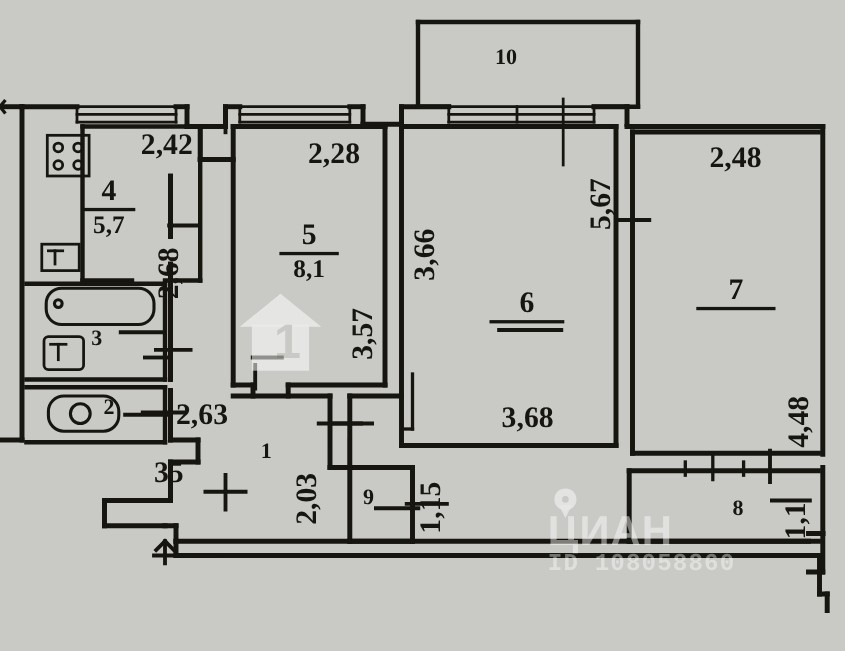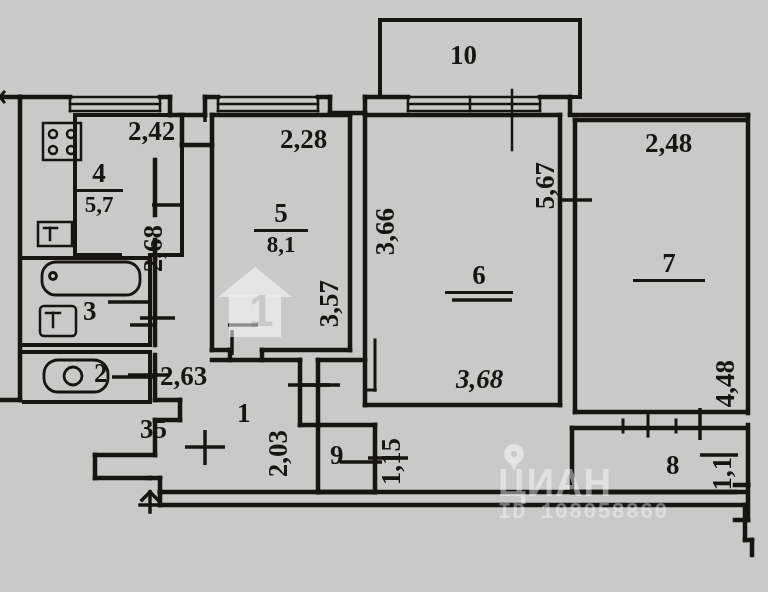--- a/index.html
+++ b/index.html
@@ -20,21 +20,21 @@
     font-family:"Liberation Serif", serif;
     font-weight:700;
     white-space:nowrap;
     line-height:1;
     user-select:none;
   }
   .rot{
     transform-origin:50% 50%;
   }
   .rot90{ transform:rotate(-90deg); }
-  .rm-num{ font-size:27px; }
+  .rm-num{ font-size:20px; }
   .dim{ font-size:27px; }
   .frac{
     position:absolute;
     text-align:center;
     color:#16150f;
     font-weight:700;
     line-height:1.02;
     user-select:none;
   }
   .frac .top{ font-size:27px; display:block; }
@@ -405,21 +405,21 @@
 
 <div class="lbl dim rot rot90" style="left:368px;top:448px;">1,15</div>
 
 <div class="lbl dim rot rot90" style="left:362px;top:218px;">3,66</div>
 
 <div class="frac" style="left:440px;top:262px;width:78px;">
   <span class="top">6</span>
   <span class="bar" style="width:68px;"></span>
 </div>
 
-<div class="lbl dim" style="left:456px;top:366px;font-style:italic;">3,68</div>
+<div class="lbl dim" style="left:456px;top:366px;">3,68</div>
 
 <div class="lbl dim rot rot90" style="left:522px;top:172px;">5,67</div>
 
 <div class="lbl rm-num" style="left:450px;top:42px;">10</div>
 
 <div class="lbl dim" style="left:645px;top:130px;">2,48</div>
 
 <div class="frac" style="left:628px;top:250px;width:82px;">
   <span class="top">7</span>
   <span class="bar" style="width:72px;"></span>

